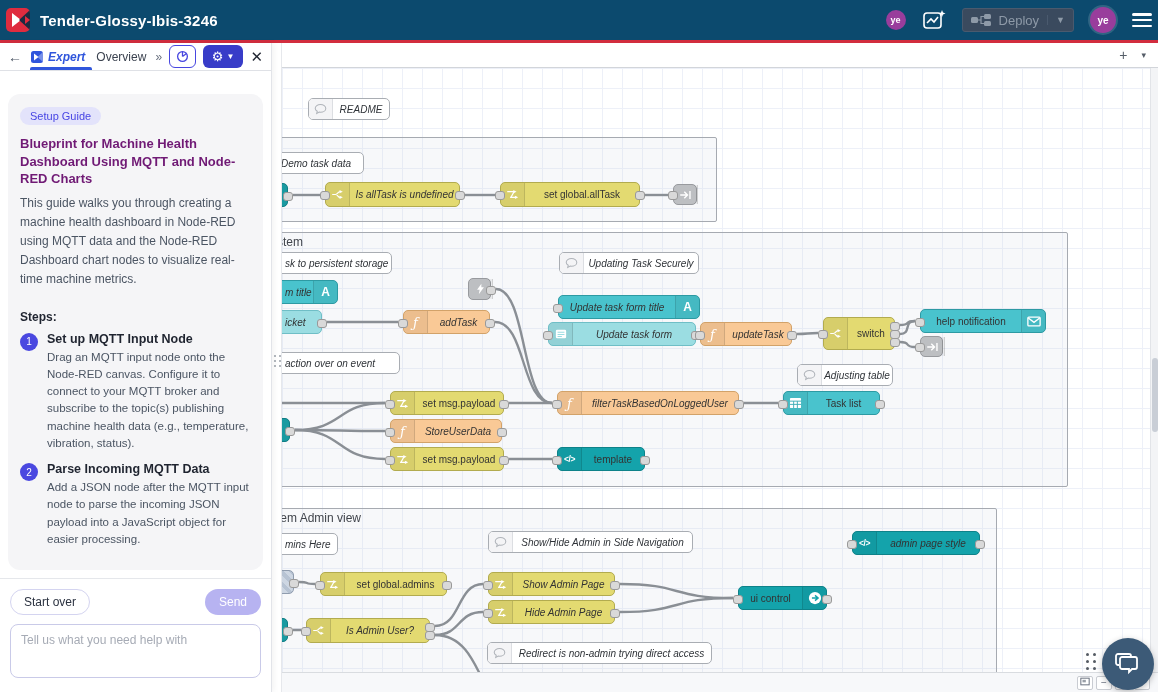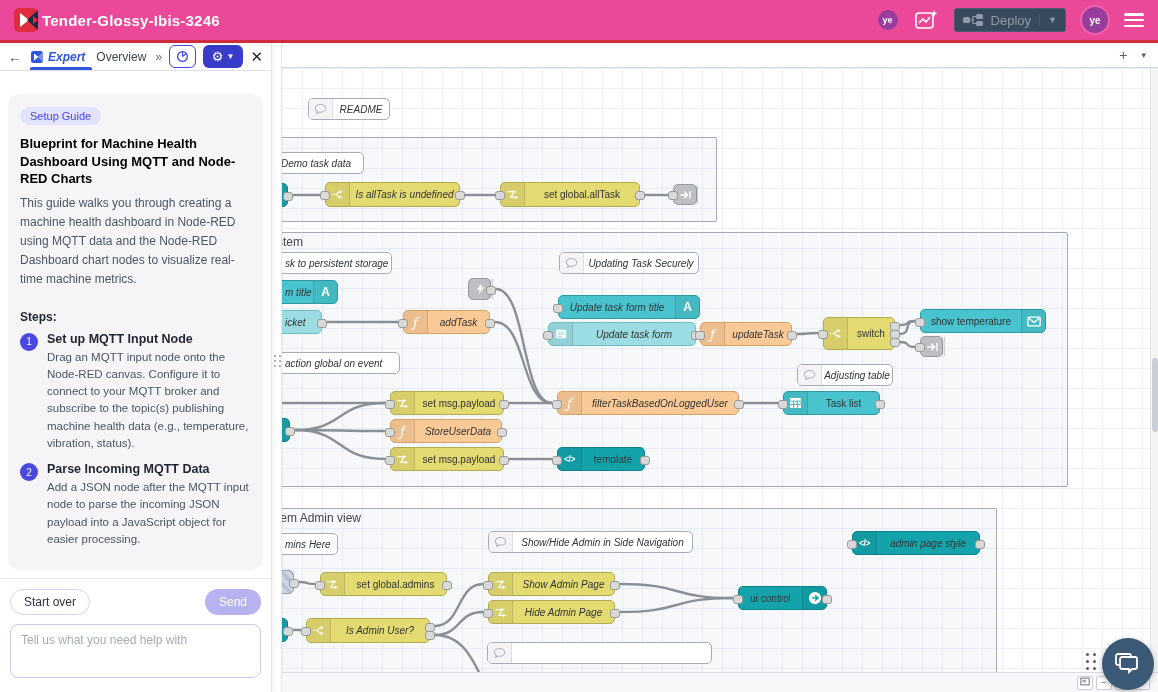--- a/index.html
+++ b/index.html
@@ -1,19 +1,19 @@
 <!DOCTYPE html>
 <html><head>
 <meta charset="utf-8">
 <style>
   * { margin:0; padding:0; box-sizing:border-box; }
   html,body { width:1158px; height:692px; overflow:hidden; font-family:"Liberation Sans",sans-serif; background:#fff; }
 
   
-  .topbar { height:40px; background:#ec4899; display:flex; align-items:center; padding:0 14px; gap:4px; }
+  .topbar { height:40px; background:#0c4a6e; display:flex; align-items:center; padding:0 6px; gap:10px; }
   .logo { width:24px; height:24px; border-radius:5px; background:#df2c3f; position:relative; overflow:hidden; flex:0 0 auto; }
   .logo svg { position:absolute; inset:0; }
   .apptitle { color:#fff; font-size:15px; font-weight:bold; letter-spacing:.2px; }
   .topbar-right { margin-left:auto; display:flex; align-items:center; gap:16px; }
   .avatar { border-radius:50%; background:#993d9c; color:#fff; display:flex; align-items:center; justify-content:center; font-weight:bold; cursor:pointer; }
   .avatar.sm { width:20px; height:20px; font-size:9px; }
   .avatar.lg { width:26px; height:26px; font-size:10px; box-shadow:0 0 0 2px rgba(255,255,255,.15); }
   .pipeline-btn { width:24px; height:22px; cursor:pointer; }
   .deploy-btn { display:flex; align-items:center; gap:8px; background:#3a4a5e; border:1px solid #4a5a6e; border-radius:3px; height:24px; padding:0 8px; cursor:default; }
   .deploy-btn .dlbl { color:#8e9aa8; font-size:13px; }
@@ -37,21 +37,21 @@
   .pie-btn { width:27px; height:23px; border:1.5px solid #4746e0; border-radius:6px; display:flex; align-items:center; justify-content:center; cursor:pointer; background:#fff; }
   .gear-btn { width:41px; height:23px; background:#383cc8; border-radius:6px; display:flex; align-items:center; justify-content:center; gap:3px; color:#fff; cursor:pointer; }
   .gear-btn .g { font-size:13px; line-height:1; }
   .gear-btn .c { font-size:8px; }
   .close-x { margin-left:auto; font-size:15px; color:#1f2430; cursor:pointer; }
 
   .chat { flex:1; overflow:hidden; padding:10px 8px 0 8px; }
   .bubble-user { margin-left:28px; background:#4845e4; color:#fff; border-radius:10px; padding:9px 12px; font-size:12px; line-height:1.5; }
   .card { margin-top:13px; background:#f5f5f7; border-radius:12px; padding:12px; }
   .badge { display:inline-block; background:#e3e3fb; color:#4845e4; font-size:11px; padding:3px 10px; border-radius:10px; }
-  .card h3 { font-size:13px; color:#000000; margin:10px 0 6px 0; line-height:1.35; }
+  .card h3 { font-size:13px; color:#701a75; margin:10px 0 6px 0; line-height:1.35; }
   .card .intro { font-size:12px; color:#4b5563; line-height:1.6; margin-bottom:20px; }
   .card .steps-label { font-size:12px; font-weight:bold; color:#1f2430; margin-bottom:8px; }
   .step { display:flex; gap:9px; margin-bottom:10px; }
   .stepnum { flex:0 0 auto; width:18px; height:18px; border-radius:50%; background:#4a48e0; color:#fff; font-size:10px; display:flex; align-items:center; justify-content:center; margin-top:1px; }
   .step h4 { font-size:12.5px; color:#1f2430; margin-bottom:3px; }
   .step p { font-size:11.5px; color:#4b5563; line-height:1.5; }
 
   .pfoot { flex:0 0 auto; border-top:1px solid #e5e7eb; padding:10px; }
   .pfoot-row { display:flex; justify-content:space-between; align-items:center; margin-bottom:9px; }
   .btn-startover { background:#fff; border:1px solid #d4d4f0; border-radius:14px; padding:5px 13px; font-size:12px; color:#2b3240; cursor:pointer; }
@@ -389,21 +389,21 @@
               <path d="M10.5 9.5l4 2-4 2z" fill="#fff"></path>
             </svg>
           </div>
           <span class="lbl">switch</span>
           <div class="port" style="left: -6px; top: 12px;"></div>
           <div class="port" style="right: -6px; top: 3.8px;"></div>
           <div class="port" style="right: -6px; top: 12px;"></div>
           <div class="port" style="right: -6px; top: 20.3px;"></div>
         </div>
         <div class="node t-teal" style="left: 638px; top: 241px; width: 126px; height: 24px;">
-          <span class="lbl">show temperature</span>
+          <span class="lbl">help notification</span>
           <div class="icon-box r">
             <svg width="14" height="11" viewBox="0 0 16 12">
               <rect x="1" y="1" width="14" height="10" rx="1" fill="none" stroke="#fff" stroke-width="1.5"></rect>
               <path d="M1.5 2l6.5 5 6.5-5" fill="none" stroke="#fff" stroke-width="1.5"></path>
             </svg>
           </div>
           <div class="port" style="left: -6px; top: 7.5px;"></div>
         </div>
         <div class="node t-gray" style="left: 638px; top: 268px; width: 23px; height: 21px;">
           <div class="icon-box l">
@@ -416,21 +416,21 @@
         </div>
         <div class="node t-comment" style="left: 515px; top: 296px; width: 96px; height: 22px;">
           <div class="icon-box l">
             <svg width="13" height="12" viewBox="0 0 16 14">
               <path d="M8 1.5c-3.6 0-6.5 2-6.5 4.6 0 1.5 1 2.8 2.5 3.7L3.3 12.5l3.2-1.7c.5.1 1 .1 1.5.1 3.6 0 6.5-2 6.5-4.6S11.6 1.5 8 1.5z" fill="none" stroke="#b0b4ba" stroke-width="1.3"></path>
             </svg>
           </div>
           <span class="lbl">Adjusting table</span>
         </div>
         <div class="node t-comment" style="left: -50px; top: 284px; width: 168px; height: 22px;">
-          <span class="lbl left" style="padding-left: 52px;">action global on event</span>
+          <span class="lbl left" style="padding-left: 52px;">action over on event</span>
         </div>
         <div class="node t-change" style="left: 108px; top: 323px; width: 114px; height: 24px;">
           <div class="icon-box l">
             <svg width="13" height="13" viewBox="0 0 16 16">
               <path d="M1.5 4.5h8M13 11.5H5M10 4.5L6 11.5" stroke="#fff" stroke-width="1.4" fill="none"></path>
               <path d="M9 2.5l4 2-4 2z" fill="#fff"></path>
               <path d="M7 9.5l-4 2 4 2z" fill="#fff" transform="translate(9,0) scale(-1,1) translate(-9,0)"></path>
             </svg>
           </div>
           <span class="lbl">set msg.payload</span>
@@ -571,20 +571,21 @@
         </div>
         <div class="node t-tealsliver" style="left: -50px; top: 550px; width: 56px; height: 24px;">
           <div class="port" style="right: -6px; top: 7.5px;"></div>
         </div>
         <div class="node t-comment" style="left: 205px; top: 574px; width: 225px; height: 22px;">
           <div class="icon-box l">
             <svg width="13" height="12" viewBox="0 0 16 14">
               <path d="M8 1.5c-3.6 0-6.5 2-6.5 4.6 0 1.5 1 2.8 2.5 3.7L3.3 12.5l3.2-1.7c.5.1 1 .1 1.5.1 3.6 0 6.5-2 6.5-4.6S11.6 1.5 8 1.5z" fill="none" stroke="#b0b4ba" stroke-width="1.3"></path>
             </svg>
           </div>
+          <span class="lbl">Redirect is non-admin trying direct access</span>
         </div>
       </div>
 
     <div class="statusbar">
       <span class="zbtn">
         <svg width="10" height="9" viewBox="0 0 12 10">
             <rect x="1" y="1" width="10" height="8" fill="none" stroke="#6b7280" stroke-width="1.2"></rect>
             <rect x="3" y="3" width="4" height="3" fill="#9aa0a8"></rect>
           </svg>
       </span>

